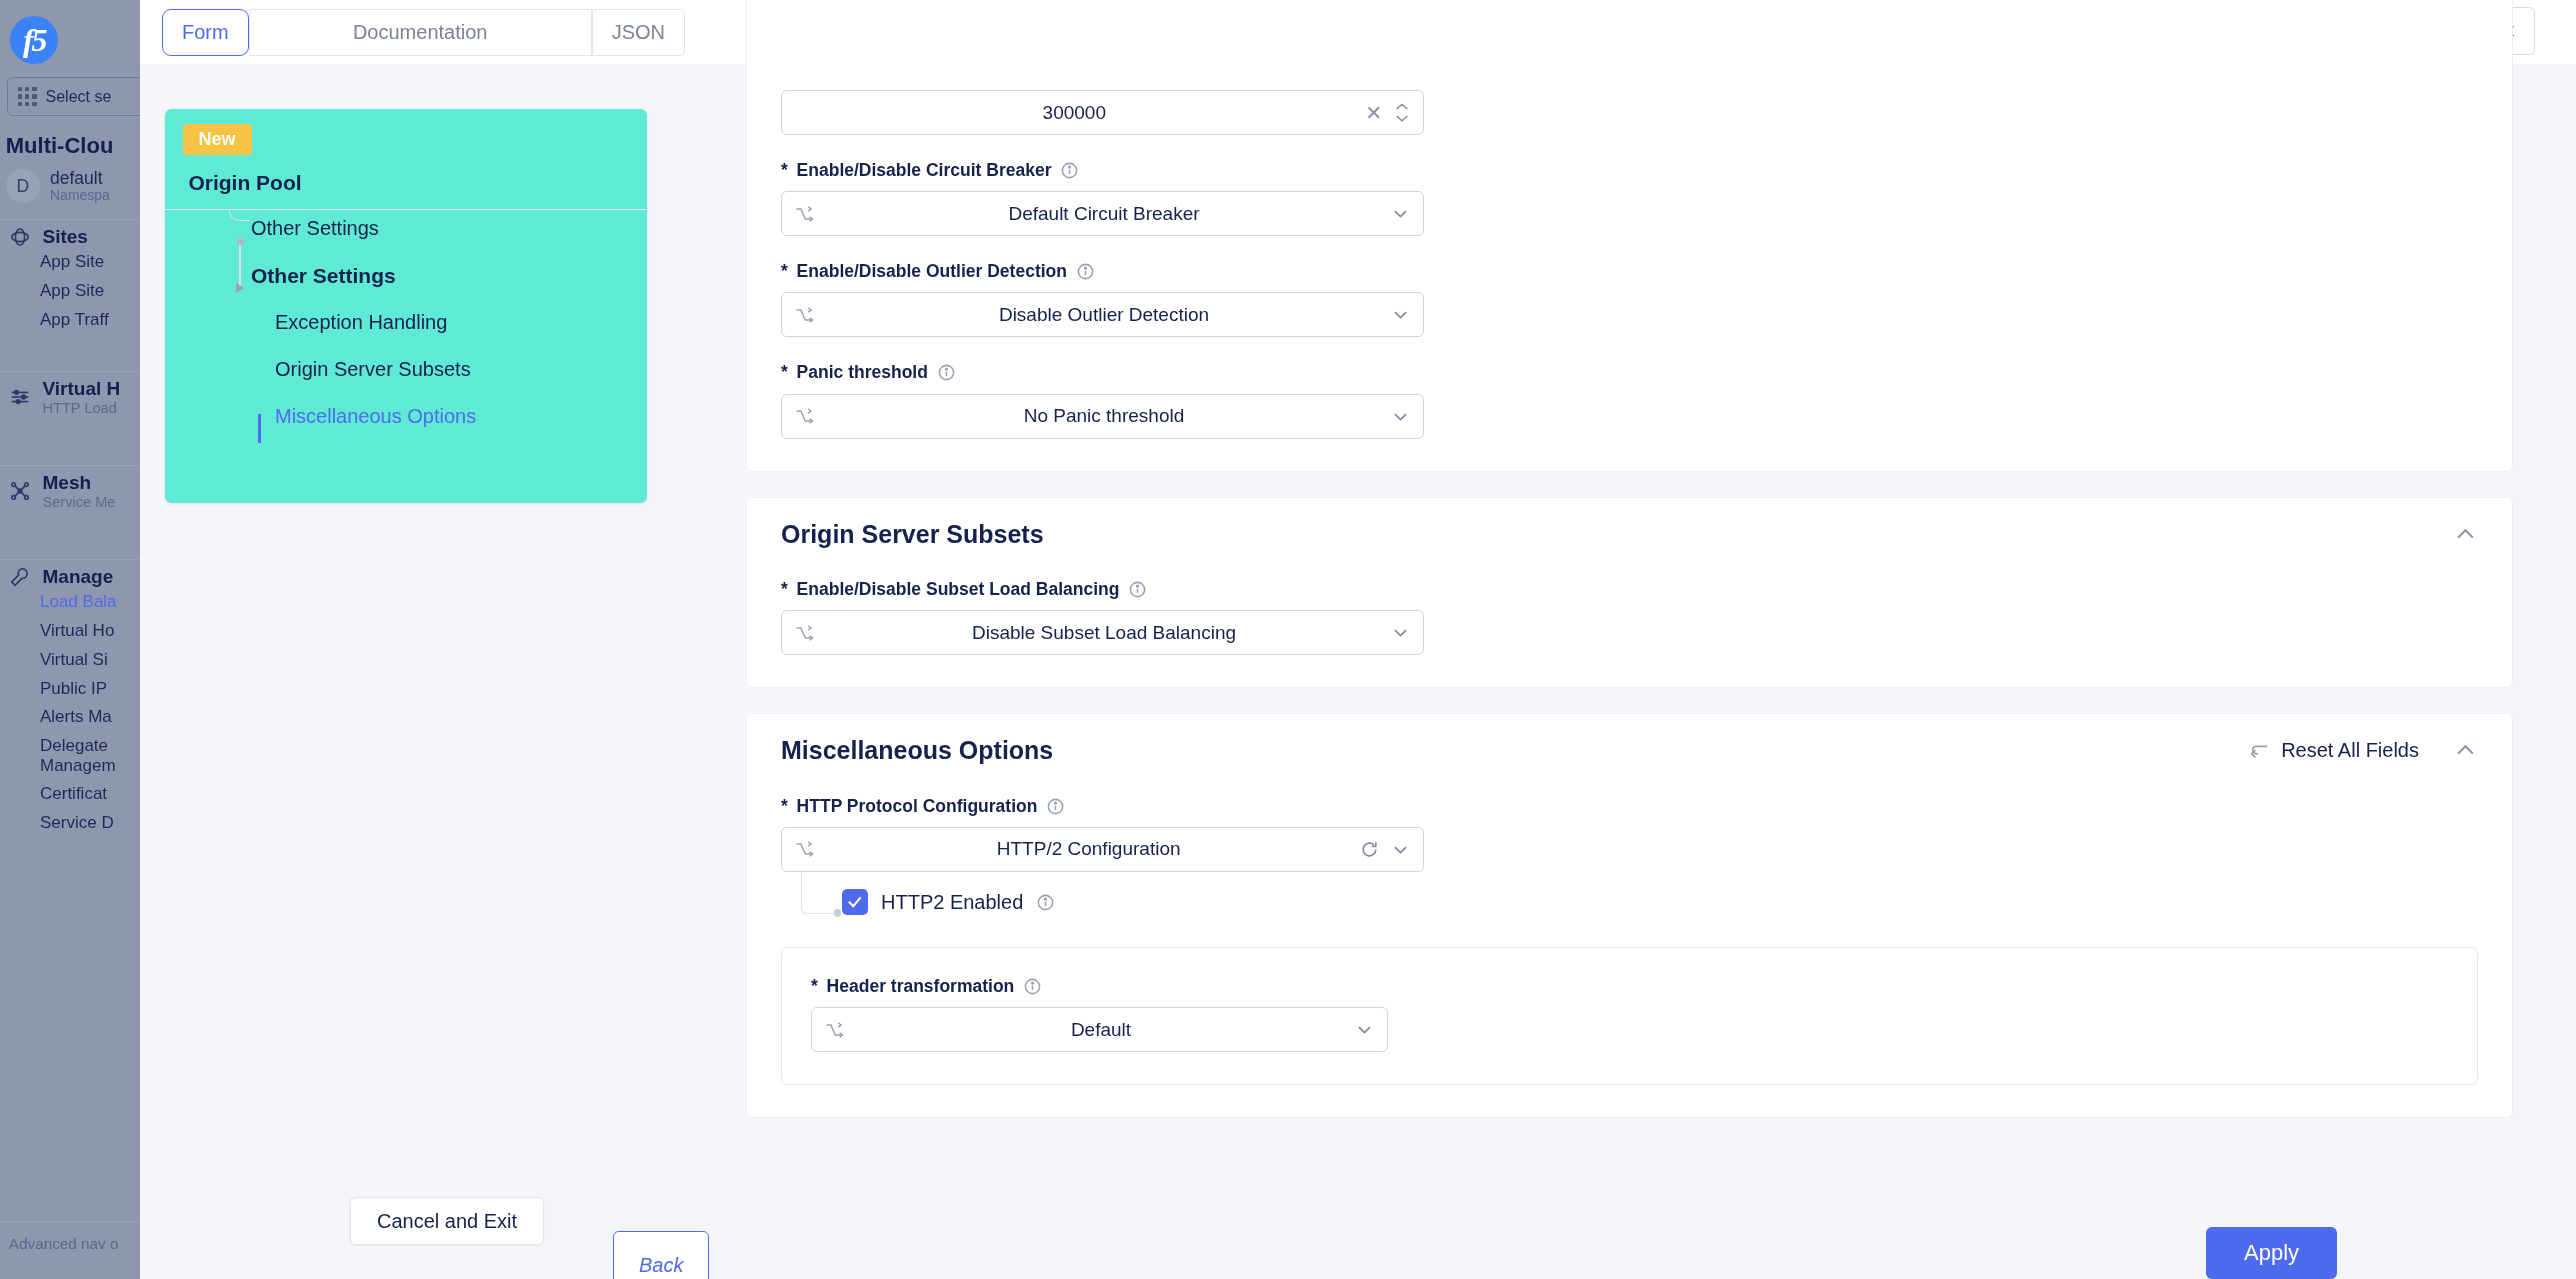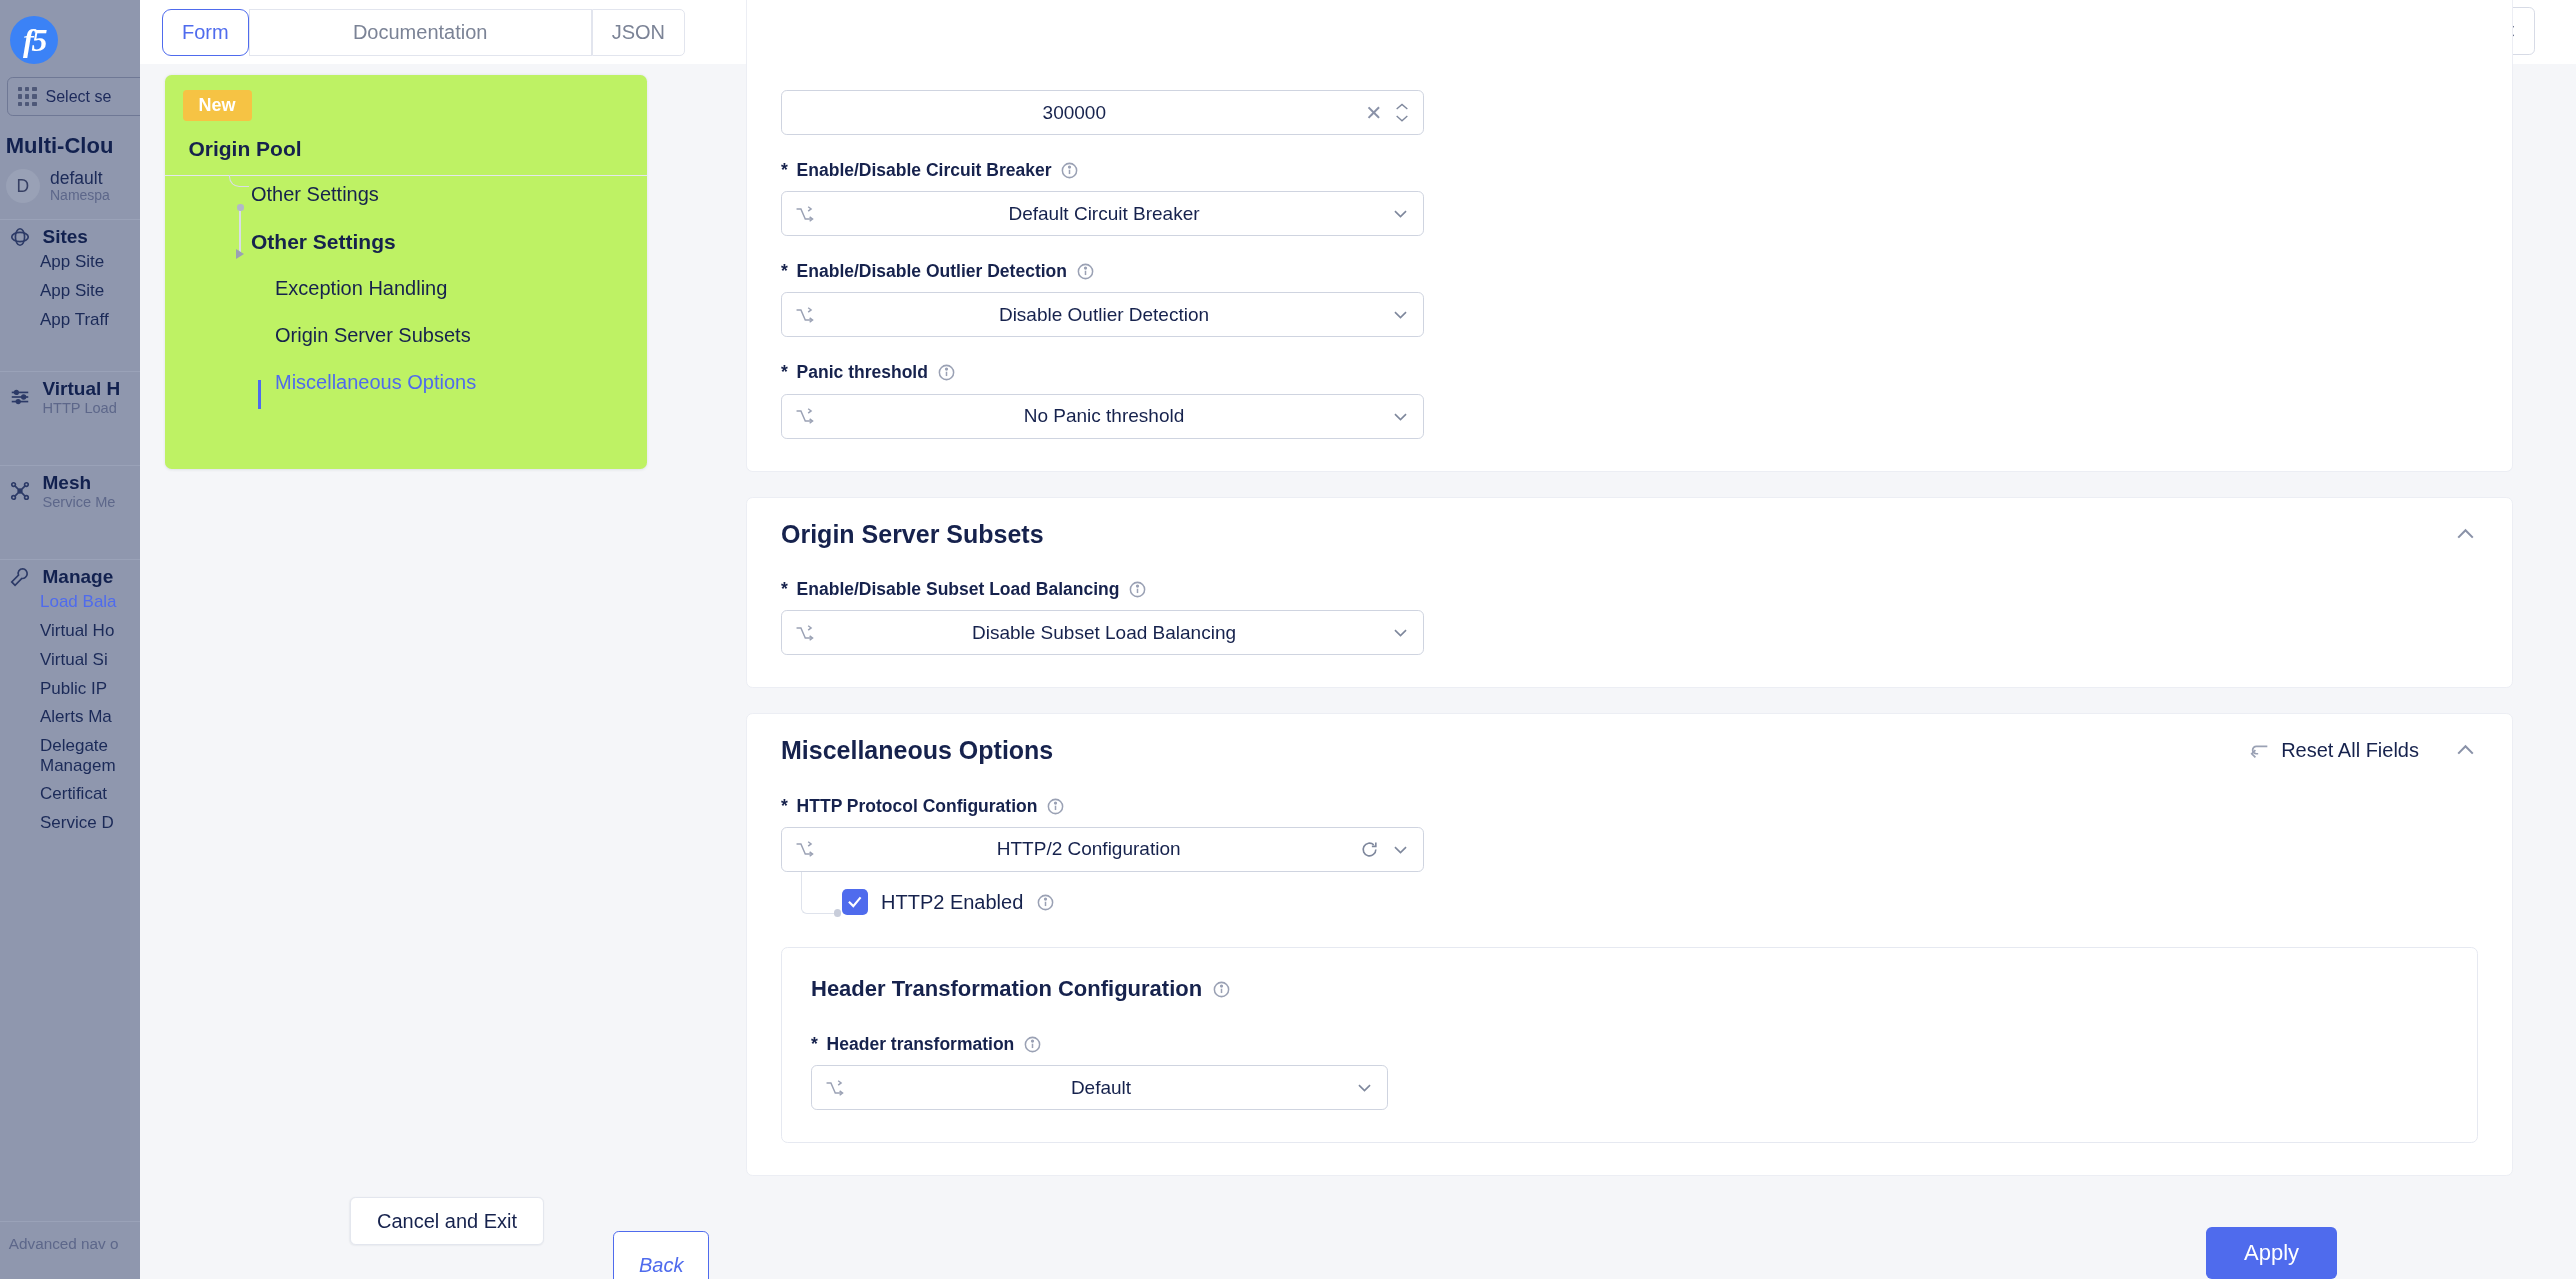--- a/index.html
+++ b/index.html
@@ -101,23 +101,23 @@
   .searchbox input {
     flex: 1; border: none; outline: none; font-size: 20px; color: #16224d;
     font-family: "Liberation Sans", sans-serif; background: transparent;
   }
   .searchbox input::placeholder { color: #a8aec0; }
   .sb-div { width: 0.7px; height: 25px; background: #dfe3ec; }
   .sb-btn { width: 29px; display: flex; align-items: center; justify-content: center; color: #3b476d; font-size: 19px; }
 
   
   .tree-card {
-    position: absolute; left: 25px; top: 75px;
+    position: absolute; left: 25px; top: 109px;
     width: 482px; height: 394px;
-    background: #bef264; border-radius: 6.6px;
+    background: #5eead4; border-radius: 6.6px;
     box-shadow: 0 0.7px 2.9px rgba(20,30,60,.09);
   }
   .badge-new {
     position: absolute; left: 17.5px; top: 14.6px;
     background: #f6c344; color: #fff; font-weight: 700; font-size: 18px;
     padding: 5.1px 16px; border-radius: 3.7px;
   }
   .tree-title { position: absolute; left: 23.4px; top: 62px; font-size: 21px; font-weight: 700; color: #16224d; }
   .tree-hr { position: absolute; left: 0; top: 100px; width: 482px; border-top: 0.7px solid #e4e7ef; }
   .tree-body { position: absolute; left: 0; top: 108px; width: 482px; }
@@ -579,28 +579,20 @@
                 <svg class="info-ico" viewBox="0 0 24 24" fill="none" stroke="currentColor" stroke-width="1.9">
                   <circle cx="12" cy="12" r="9"></circle>
                     <line x1="12" y1="11" x2="12" y2="16.5"></line>
                     <circle cx="12" cy="7.6" r="1.1" fill="currentColor"></circle>
                 </svg>
               </div>
             </div>
           </div>
 
           <div class="group">
-            <h3>
-              <span>Header Transformation Configuration</span>
-              <svg class="info-ico" viewBox="0 0 24 24" fill="none" stroke="currentColor" stroke-width="1.9">
-                <circle cx="12" cy="12" r="9"></circle>
-                  <line x1="12" y1="11" x2="12" y2="16.5"></line>
-                  <circle cx="12" cy="7.6" r="1.1" fill="currentColor"></circle>
-              </svg>
-            </h3>
             <div class="field">
               <div class="flabel">
                 <span class="req">*</span>
                 <span>Header transformation</span>
                 <svg class="info-ico" viewBox="0 0 24 24" fill="none" stroke="currentColor" stroke-width="1.9">
                   <circle cx="12" cy="12" r="9"></circle>
                     <line x1="12" y1="11" x2="12" y2="16.5"></line>
                     <circle cx="12" cy="7.6" r="1.1" fill="currentColor"></circle>
                 </svg>
               </div>

